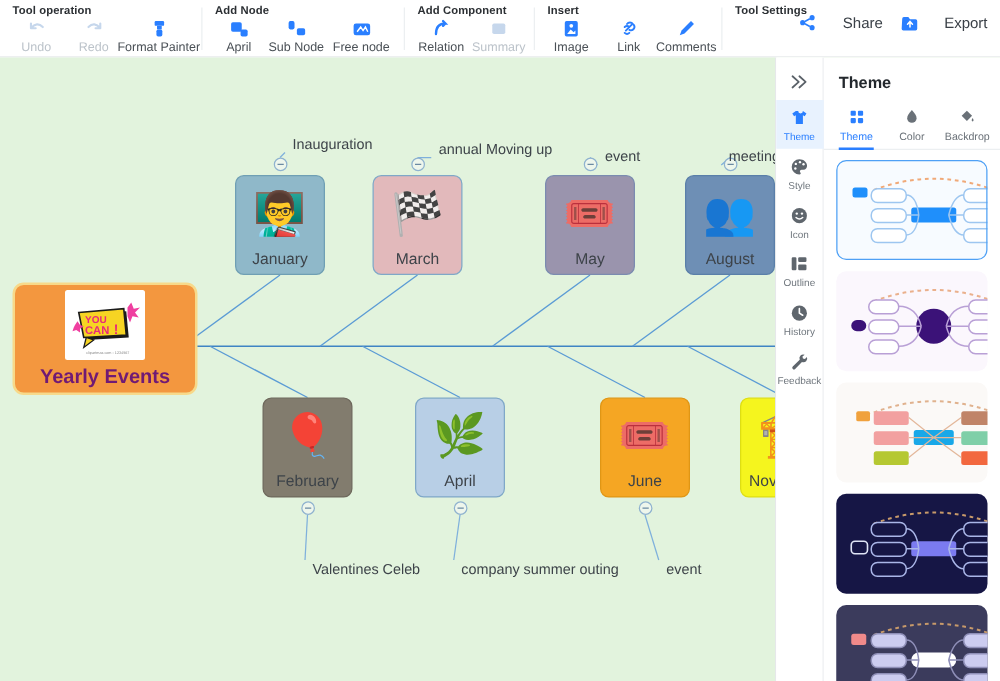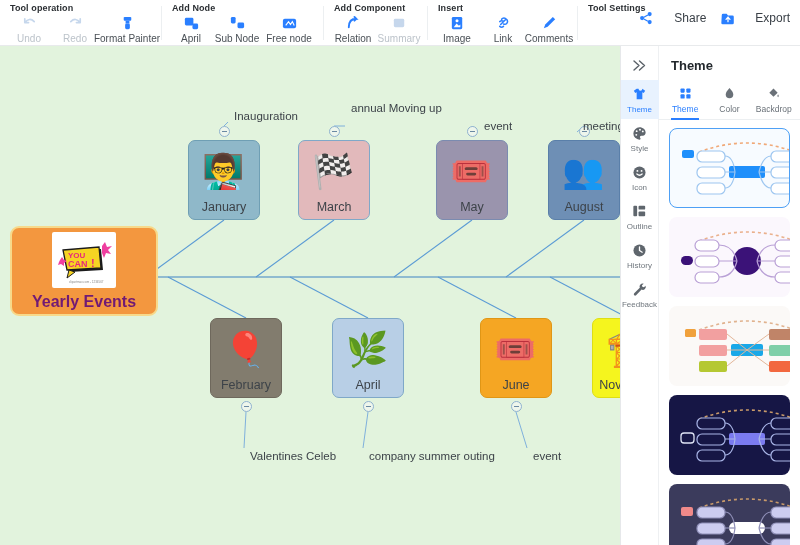--- a/index.html
+++ b/index.html
@@ -356,21 +356,21 @@
           <div class="nimg">👨‍🏫</div>
           <div class="nlabel">January</div>
         </div>
         <div class="collapse-dot" style="left: 219px; top: 80px;"></div>
         <div class="leaf-label" style="left: 234px; top: 64px;">Inauguration</div>
         <div class="node" style="left: 298px; top: 94px; width: 72px; height: 80px; background: rgb(226, 185, 187); border: 1.5px solid rgb(127, 168, 200);">
           <div class="nimg">🏁</div>
           <div class="nlabel">March</div>
         </div>
         <div class="collapse-dot" style="left: 329px; top: 80px;"></div>
-        <div class="leaf-label" style="left: 351px; top: 56px;">annual Moving up</div>
+        <div class="leaf-label" style="left: 351px; top: 68px;">annual Moving up</div>
         <div class="node" style="left: 436px; top: 94px; width: 72px; height: 80px; background: rgb(154, 148, 173); border: 1.5px solid rgb(123, 139, 176);">
           <div class="nimg">🎟️</div>
           <div class="nlabel">May</div>
         </div>
         <div class="collapse-dot" style="left: 467px; top: 80px;"></div>
         <div class="leaf-label" style="left: 484px; top: 74px;">event</div>
         <div class="node" style="left: 548px; top: 94px; width: 72px; height: 80px; background: rgb(110, 143, 181); border: 1.5px solid rgb(90, 127, 169);">
           <div class="nimg">👥</div>
           <div class="nlabel">August</div>
         </div>

